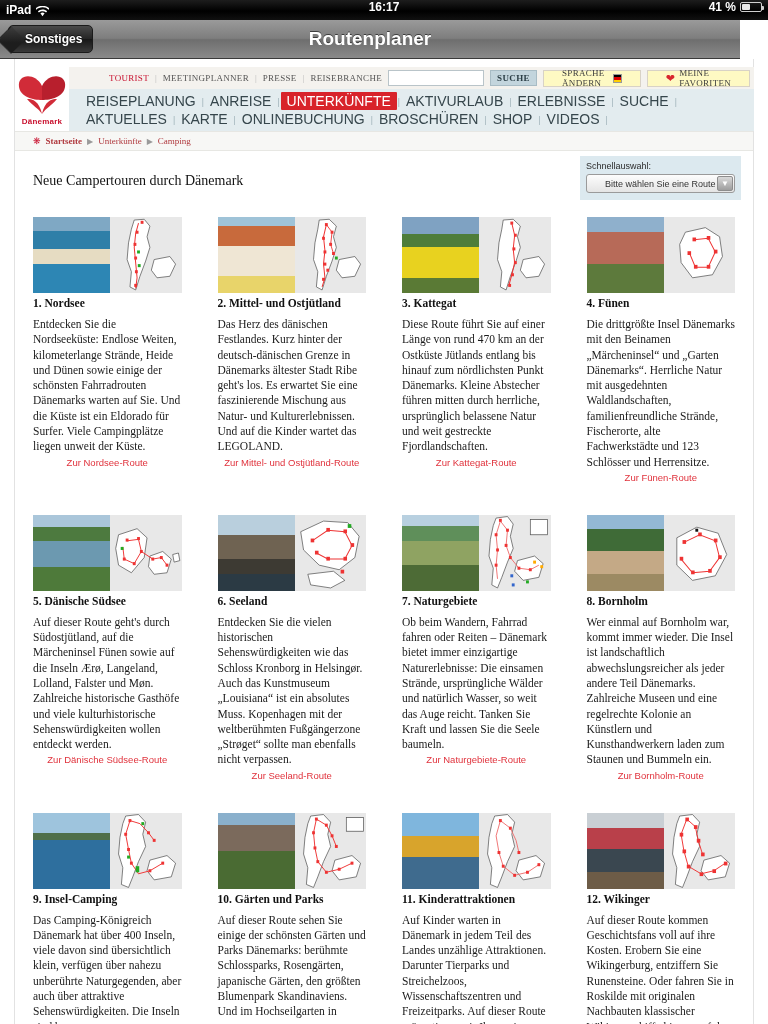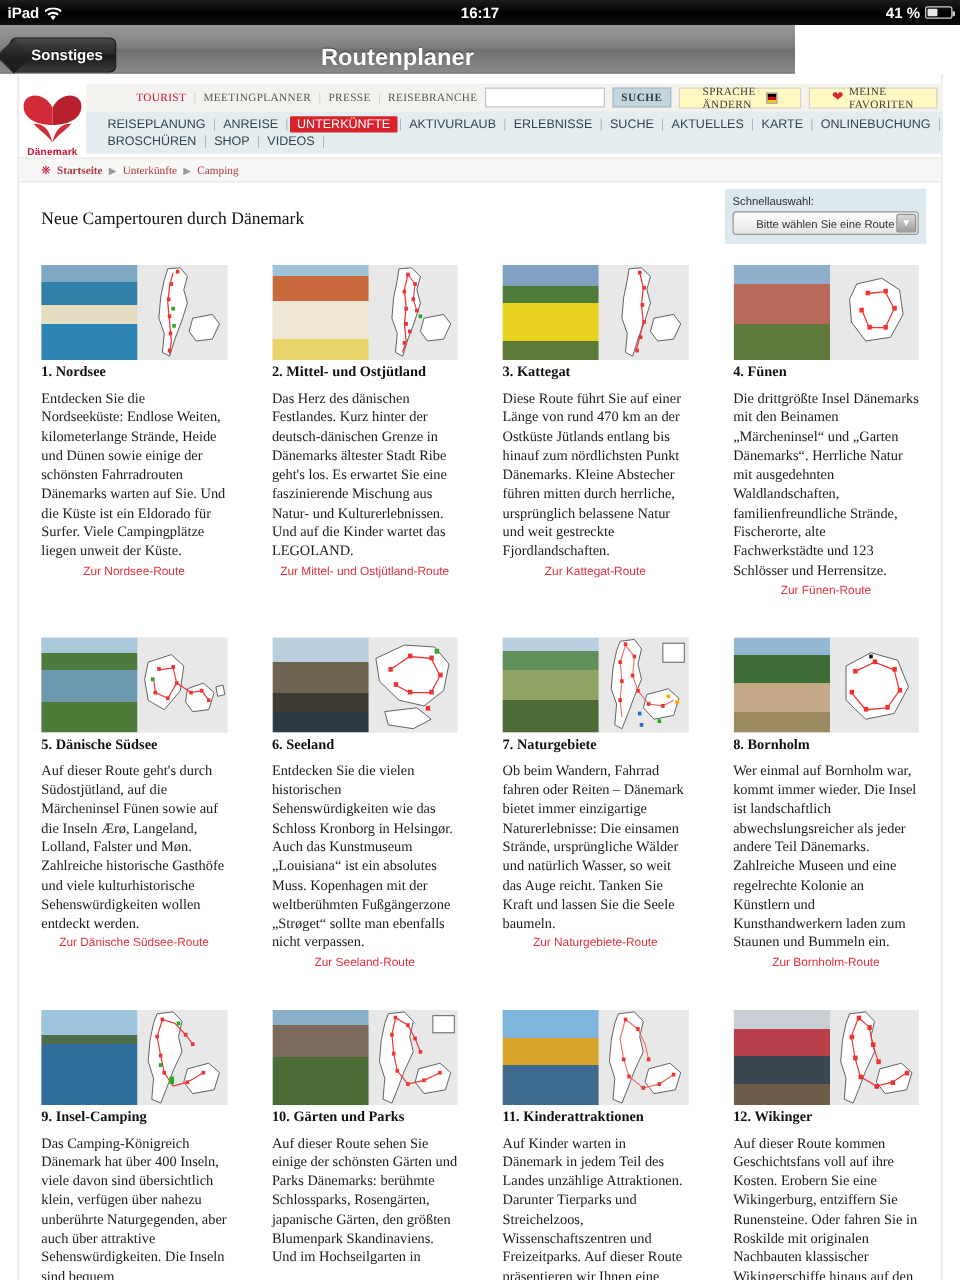--- a/index.html
+++ b/index.html
@@ -11,21 +11,21 @@
     font-family: "Liberation Serif", serif;
   }
 
   
   #status-bar {
     height: 20px; width: 768px;
     background: linear-gradient(180deg,#1d1d1d 0%, #000000 55%, #101010 100%);
     color: #ffffff;
     font-family: "Liberation Sans", sans-serif;
     font-size: 12px; font-weight: bold;
-    display: flex; align-items: center;
+    display: flex; 
     position: relative;
   }
   #status-left { display:flex; align-items:center; gap:5px; padding-left:6px; }
   .wifi-icon { display:inline-block; width:13px; height:11px; position:relative; top:1px;}
   #status-center {
     position:absolute; left:0; right:0; text-align:center;
     font-size:12px; font-weight:bold;
   }
   #status-right {
     position:absolute; right:6px; display:flex; align-items:center; gap:4px;
@@ -36,25 +36,25 @@
   }
   .battery::after{
     content:""; position:absolute; right:-3px; top:3px; width:2px; height:4px;
     background:#cfcfcf; border-radius:0 1px 1px 0;
   }
   .battery span{ position:absolute; left:1px; top:1px; bottom:1px; width:40%;
      background:#e8e8e8; border-radius:1px; display:block;}
 
   
   #app-bar {
-    height: 39px; width:636px;
+    height: 39px; width:740px;
     background: linear-gradient(180deg,#9a9a9a 0%, #7e7e7e 48%, #6e6e6e 52%, #8a8a8a 100%);
     border-bottom: 1px solid #3a3a3a;
     position: relative;
-    display:flex; align-items:flex-end;
+    display:flex; align-items:center;
   }
   #app-title {
     position:absolute; left:0; right:0; text-align:center;
     font-family:"Liberation Sans", sans-serif;
     font-size:19px; font-weight:bold; color:#ffffff;
     text-shadow: 0 -1px 0 rgba(0,0,0,.55);
   }
   #back-button {
     margin-left:8px;
     height:28px; padding: 0 10px 0 16px;
@@ -128,21 +128,21 @@
     background:linear-gradient(180deg,#000 0 33%, #dd0000 33% 66%, #ffce00 66% 100%);
     border:1px solid #999;}
   .heart-mini{ color:#d9272e; font-size:11px; line-height:1; }
 
   #mainnav{
     background:#e3ecef; padding:3px 0 3px 12px; min-height:34px;
     display:flex; flex-wrap:wrap; align-items:center;
   }
   #mainnav .mn{
     font-family:"Liberation Sans", sans-serif;
-    font-size:10px; color:#36464c; padding:1px 5px; white-space:nowrap;
+    font-size:14px; color:#36464c; padding:1px 5px; white-space:nowrap;
   }
   #mainnav .mn.active{
     background:#d8232a; color:#fff; font-weight:normal;
     padding:1px 6px; border-radius:1px;
   }
   #mainnav .msep{ color:#8ea4ac; font-size:11px; padding:0 1px;}
 
   #breadcrumb{
     background:#f7f7f5; border-top:1px solid #e7e7e3; border-bottom:1px solid #e7e7e3;
     padding:4px 0 4px 18px; display:flex; align-items:center; gap:5px;

